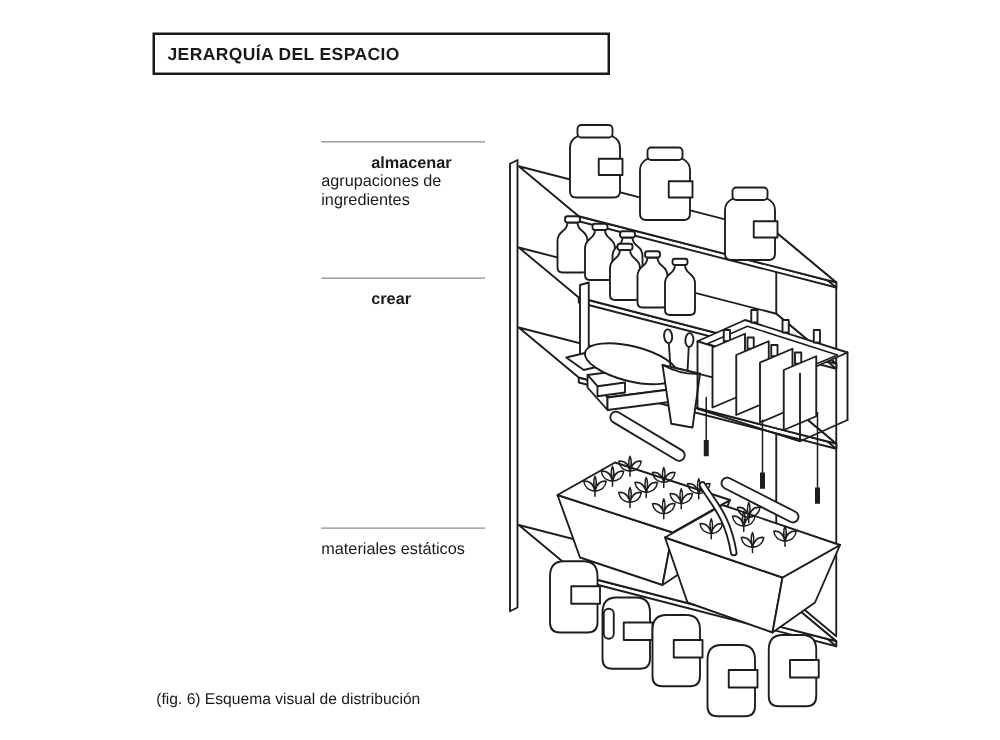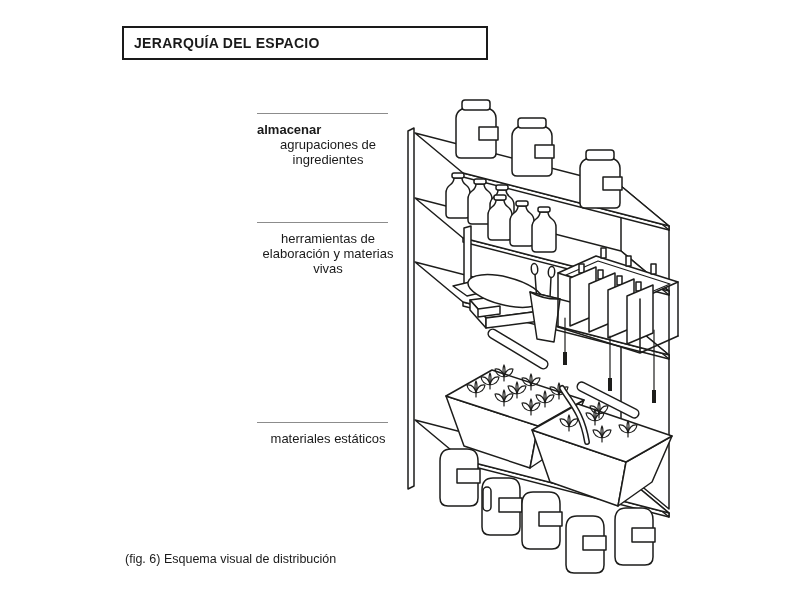--- a/index.html
+++ b/index.html
@@ -13,22 +13,22 @@
   svg .thin{stroke-width:1.2;}
   svg .wt{fill:#1d1d1b;stroke:none;}
   .title-box{
     position:absolute;left:122px;top:26px;width:352px;height:30px;
     border:2px solid #1a1a1a;display:flex;align-items:center;padding-left:10px;
     background:#ffffff;
   }
   .title-box span{font-size:14px;font-weight:bold;letter-spacing:.3px;}
   .legend-item{position:absolute;left:257px;width:142px;}
   .legend-item .rule{width:131px;height:1px;background:#8c8c8c;margin-bottom:8px;}
-  .legend-item .term{font-size:13px;font-weight:bold;line-height:15px;}
-  .legend-item .desc{font-size:13px;line-height:15px;text-align:center;}
+  .legend-item .term{font-size:13px;font-weight:bold;line-height:15px;margin-left:40px;}
+  .legend-item .desc{font-size:13px;line-height:15px;}
   .caption{position:absolute;left:125px;top:552px;font-size:12.5px;}
 </style>
 </head>
 <body>
 
 <div class="stage">
 
   <svg width="800" height="592" viewBox="0 0 800 592">
     <defs>
       <g id="jar">
@@ -193,21 +193,21 @@
   </div>
 
   <div class="legend-item" style="top:113px">
     <div class="rule"></div>
     <div class="term">almacenar</div>
     <div class="desc">agrupaciones de ingredientes</div>
   </div>
 
   <div class="legend-item" style="top:222px">
     <div class="rule"></div>
-    <div class="desc">herramientas de elaboración y materias vivas</div>
+    <div class="term">crear</div>
   </div>
 
   <div class="legend-item" style="top:422px">
     <div class="rule"></div>
     <div class="desc">materiales estáticos</div>
   </div>
 
   <div class="caption">(fig. 6) Esquema visual de distribución</div>
 
 </div>

